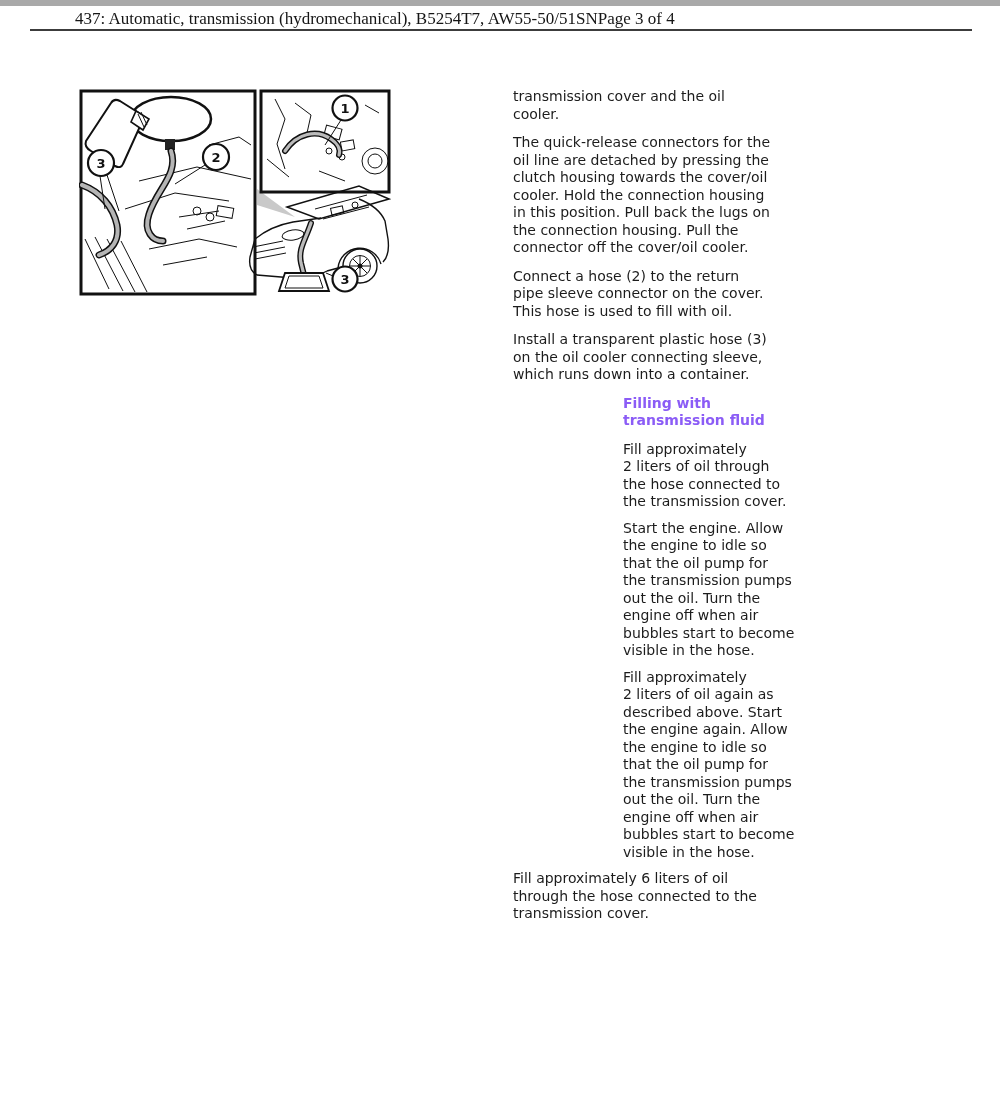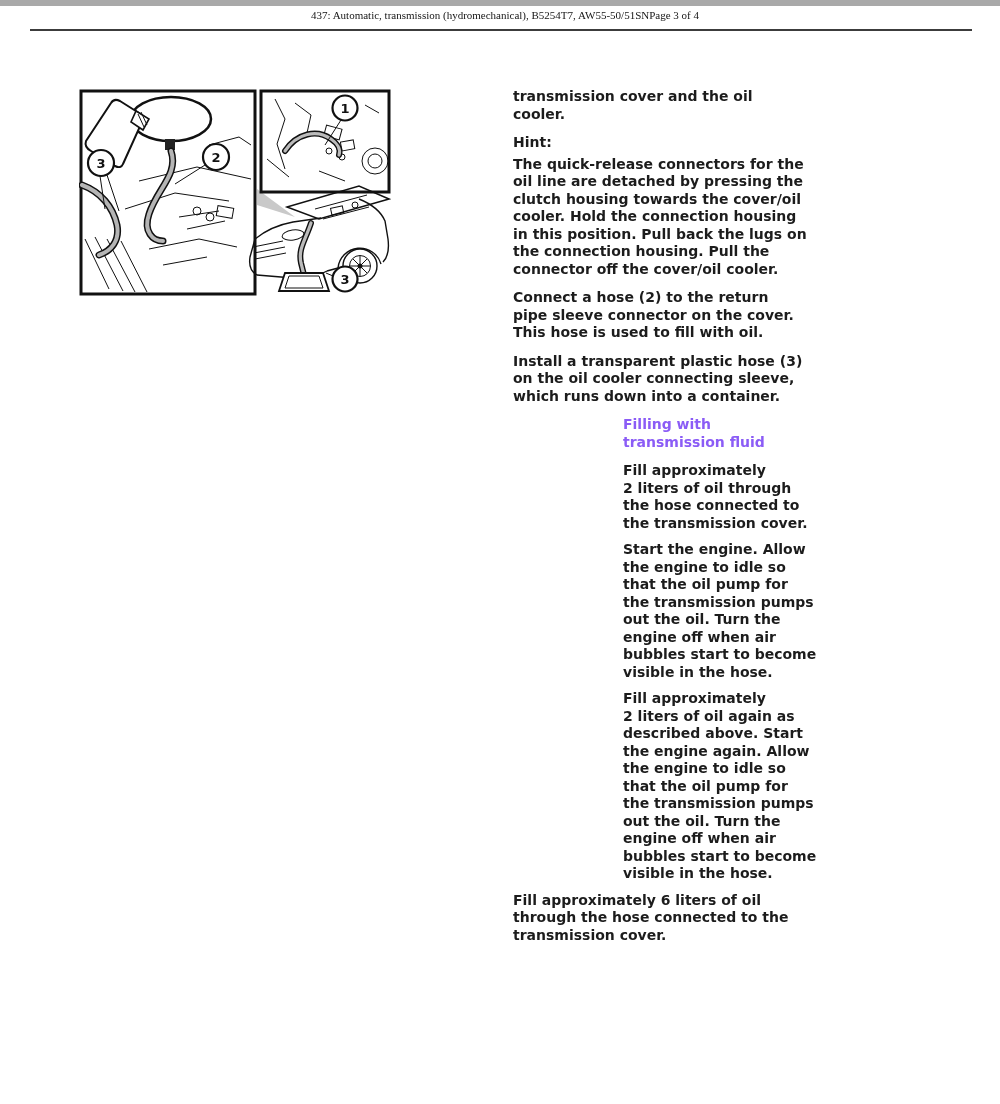--- a/index.html
+++ b/index.html
@@ -4,29 +4,29 @@
 <style>
   * { margin:0; padding:0; box-sizing:border-box; }
   html,body { background:#ffffff; }
   .page {
     position:relative; width:1000px; height:1104px; background:#fff;
     font-family:"DejaVu Sans", sans-serif; color:#1c1c1c; overflow:hidden;
   }
   .topbar { position:absolute; top:0; left:0; width:100%; height:8px;
             background:#a9a9a9; border-bottom:2px solid #fff; }
   .header { position:absolute; top:9px; left:75px; width:860px;
-            display:flex; justify-content:center; align-items:baseline;
-            font-family:"Liberation Serif", serif; font-size:11px; color:#151515; }
+            display:flex; justify-content:flex-start; align-items:baseline;
+            font-family:"Liberation Serif", serif; font-size:17px; color:#151515; }
   .header-rule { position:absolute; top:29px; left:30px; width:942px; height:2px;
                  background:#3c3c3c; }
   .figure { position:absolute; left:79px; top:89px; width:312px; height:208px; }
   .figure svg { display:block; width:100%; height:100%; }
   .col { position:absolute; left:513px; top:88px; width:346px;
          font-size:14px; line-height:17.5px; }
-  .col p { margin:0 0 11px 0; white-space:pre-line;font-weight:bold; }
+  .col p { margin:0 0 11px 0; white-space:pre-line; }
   .hint-label { font-weight:bold; white-space:pre-line; }
   p.hint-body { margin-top:4px; }
   .sub { margin-left:110px; width:232px; }
   .sub-heading { font-weight:bold; color:#8b5cf6; white-space:pre-line;
                  margin:3px 0 11px 0; margin-left:110px; width:232px; }
   .sub p { margin:0 0 9px 0; }
   .tail { margin-top:14px; }
   .callout-circle { fill:#ffffff; stroke:#111; stroke-width:2.2; }
   .callout-num { font:bold 13px "DejaVu Sans", sans-serif; fill:#111;
                  text-anchor:middle; }
@@ -158,21 +158,20 @@
           <text class="callout-num" x="266" y="195">3</text>
         </g>
       </g>
     </svg>
   </div>
 
   <div class="col">
     <p>transmission cover and the oil
 cooler.</p>
 
-    <div class="hint-label">Hint:</div>
     <p class="hint-body">The quick-release connectors for the
 oil line are detached by pressing the
 clutch housing towards the cover/oil
 cooler. Hold the connection housing
 in this position. Pull back the lugs on
 the connection housing. Pull the
 connector off the cover/oil cooler.</p>
 
     <p>Connect a hose (2) to the return
 pipe sleeve connector on the cover.

